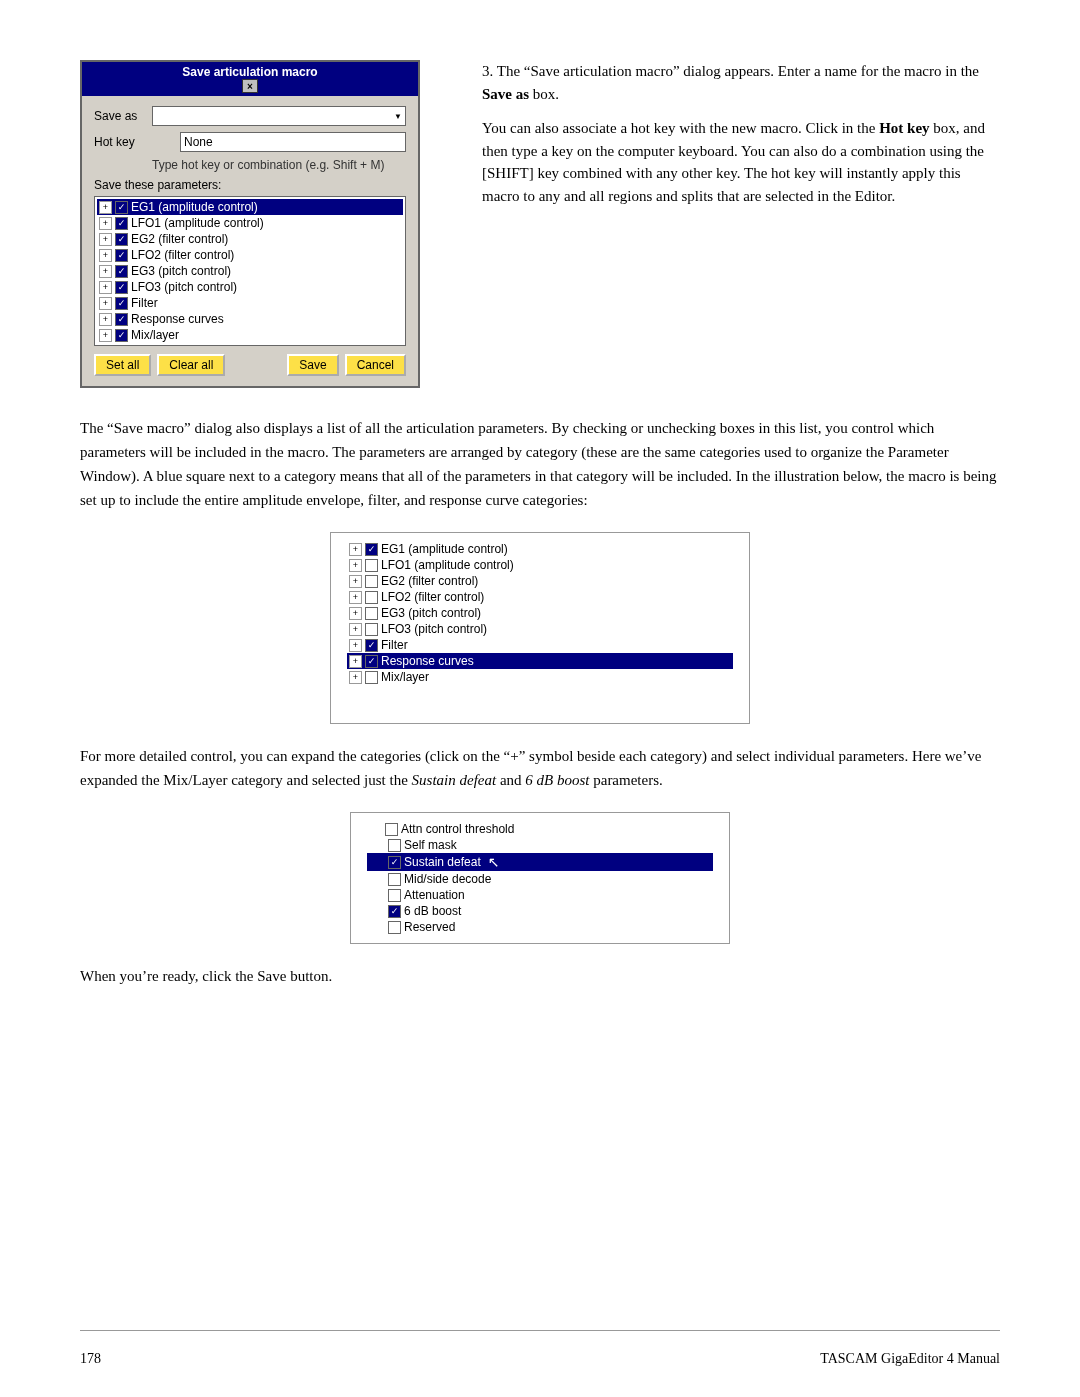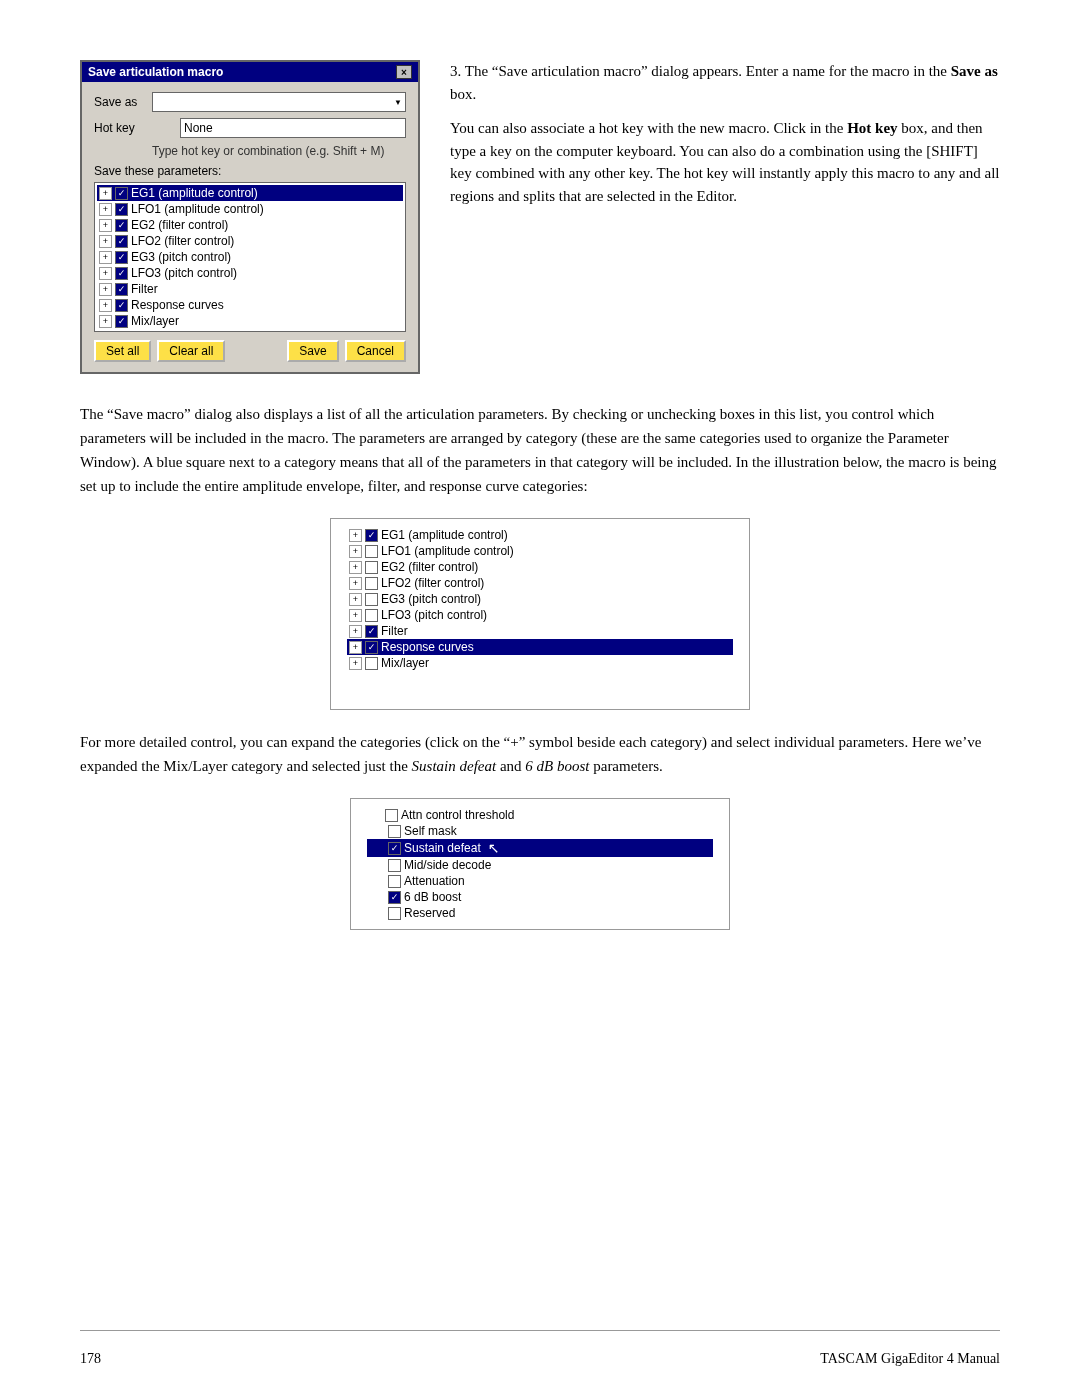--- a/index.html
+++ b/index.html
@@ -34,20 +34,21 @@
     }
     .dialog-titlebar {
       background: #000080;
       color: #fff;
       padding: 3px 6px;
       display: flex;
       justify-content: space-between;
       align-items: center;
       font-weight: bold;
       font-size: 12px;
+      flex-direction: column;
     }
     .dialog-titlebar-close {
       background: #c0c0c0;
       border: 1px solid #333;
       width: 16px;
       height: 14px;
       display: flex;
       align-items: center;
       justify-content: center;
       font-size: 10px;
@@ -162,20 +163,21 @@
       font-size: 12px;
       font-family: Arial, sans-serif;
       cursor: pointer;
       min-width: 50px;
       text-align: center;
     }
     .description-text {
       flex: 1;
       font-size: 15px;
       line-height: 1.5;
+      margin-left: 32px;
     }
     .description-text p {
       margin-bottom: 12px;
     }
     .body-text {
       font-size: 15px;
       line-height: 1.6;
       margin-bottom: 16px;
     }
     .illustration-container {
@@ -405,18 +407,19 @@
         <span>6 dB boost</span>
       </div>
       <div class="list-item">
         <div style="width:16px;"></div>
         <div class="checkbox"></div>
         <span>Reserved</span>
       </div>
     </div>
   </div>
 
+  <p class="body-text" style="margin-top:16px;">When you’re ready, click the Save button.</p>
 
   <div class="footer">
     <span>178</span>
     <span>TASCAM GigaEditor 4 Manual</span>
   </div>
 </div>
 
 </body></html>

